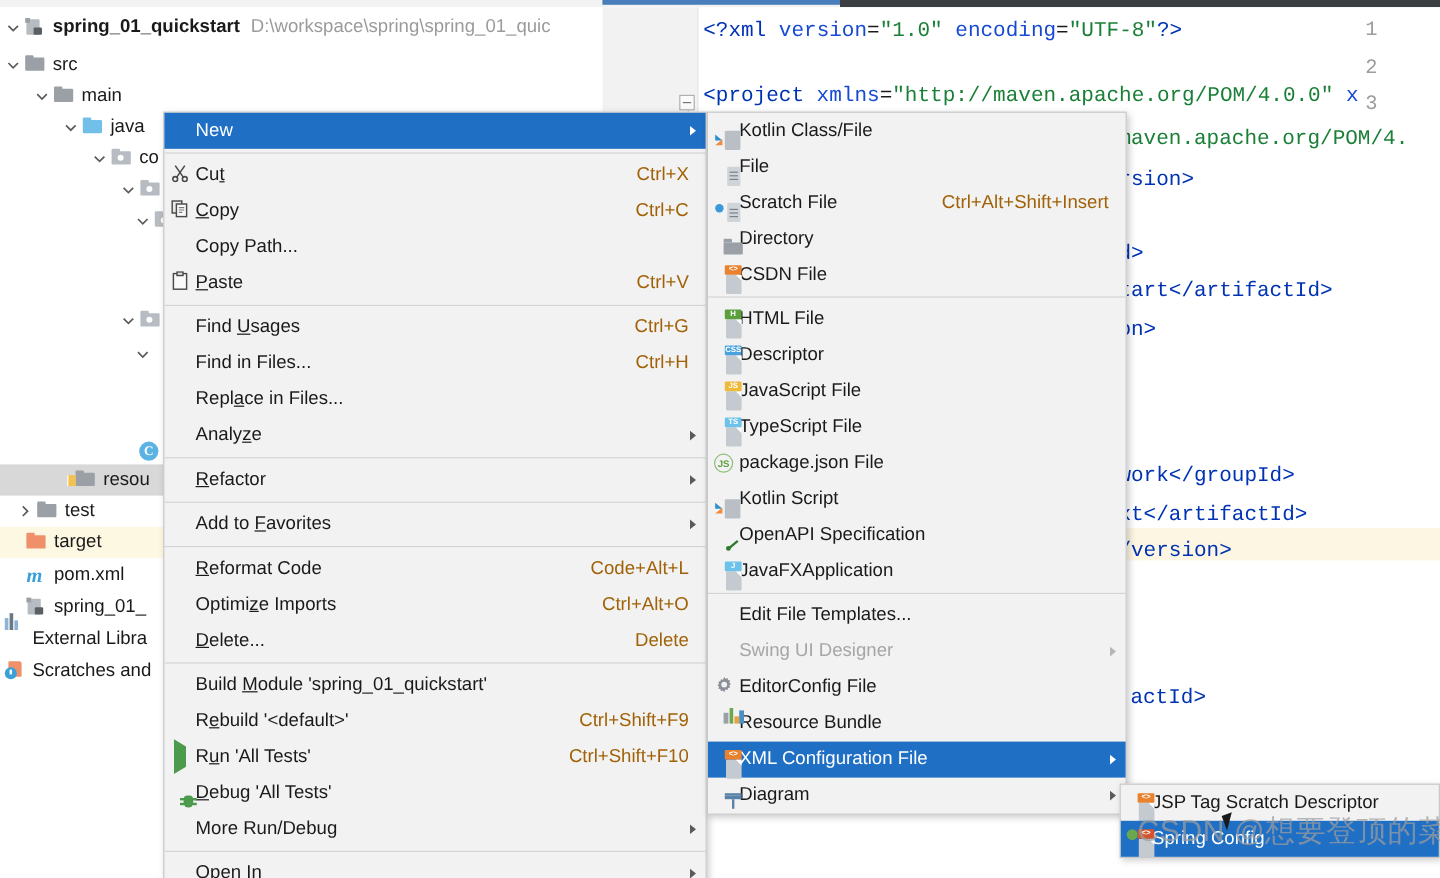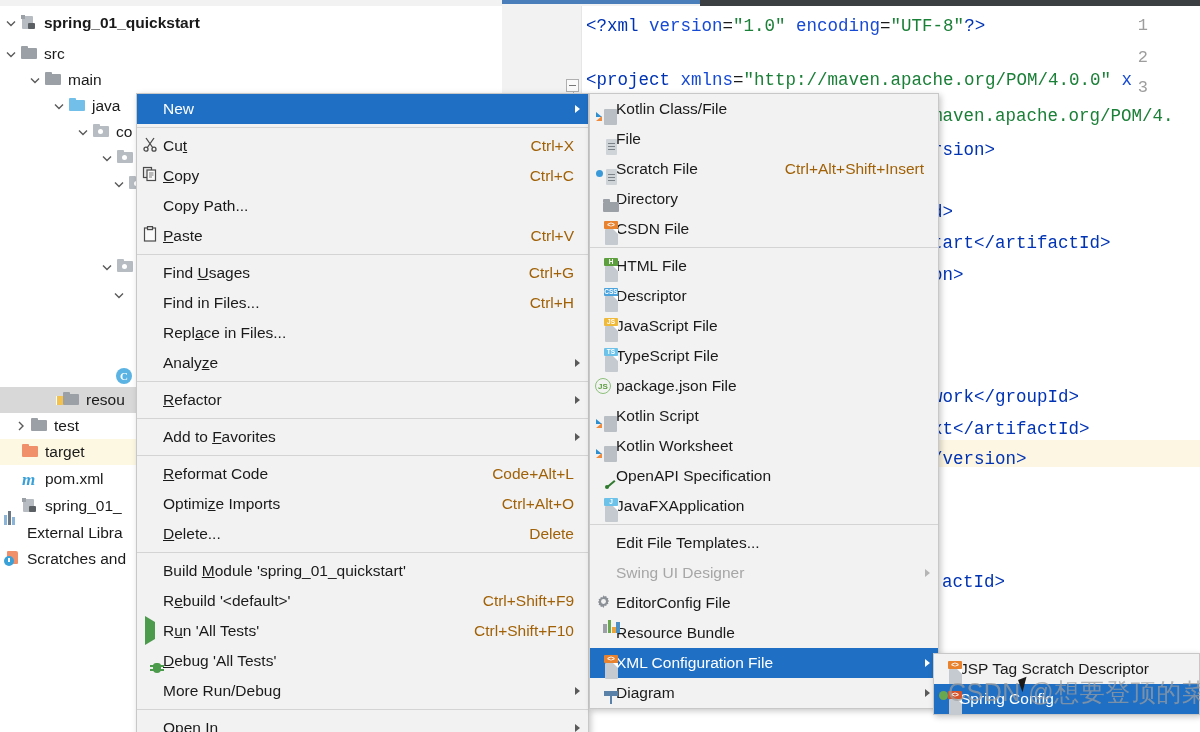--- a/index.html
+++ b/index.html
@@ -167,20 +167,21 @@
     <div class="tree-row" style="top:4px; padding-left:4px;">
       <span class="twisty">
         <svg width="14" height="14" viewBox="0 0 14 14">
             <path d="M3 5.5 L7 9.5 L11 5.5" fill="none" stroke="#5a5a5a" stroke-width="1.4"></path>
           </svg>
       </span>
       <span class="ic">
         <span class="modicon"><i class="a"></i><i class="b"></i><i class="c"></i></span>
       </span>
       <span class="lbl bold">spring_01_quickstart</span>
+      <span class="path">D:\workspace\spring\spring_01_quic</span>
     </div>
 
     <div class="tree-row" style="top:61px; padding-left:28px;">
       <span class="twisty">
         <svg width="14" height="14" viewBox="0 0 14 14">
             <path d="M3 5.5 L7 9.5 L11 5.5" fill="none" stroke="#5a5a5a" stroke-width="1.4"></path>
           </svg>
       </span>
       <span class="ic"><span class="folder f-gray"><i class="tab"></i><i class="body"></i></span></span>
       <span class="lbl">main</span>
@@ -511,26 +512,20 @@
         <span class="mtext">package.json File</span>
       </div>
       <div class="mi">
         <span class="micon">
           <span><span class="kt"><span class="sheet"></span><span class="tri1"></span><span class="tri2"></span></span></span>
         </span>
         <span class="mtext">Kotlin Script</span>
       </div>
       <div class="mi">
         <span class="micon">
-          <span><span class="kt"><span class="sheet"></span><span class="tri1"></span><span class="tri2"></span></span></span>
-        </span>
-        <span class="mtext">Kotlin Worksheet</span>
-      </div>
-      <div class="mi">
-        <span class="micon">
           <span><span class="apiIc"><i></i><i class="d"></i></span></span>
         </span>
         <span class="mtext">OpenAPI Specification</span>
       </div>
       <div class="mi">
         <span class="micon">
           <span><span class="fi"><span class="sheet"></span><span class="badge b-lblue">J</span></span></span>
         </span>
         <span class="mtext">JavaFXApplication</span>
       </div>

